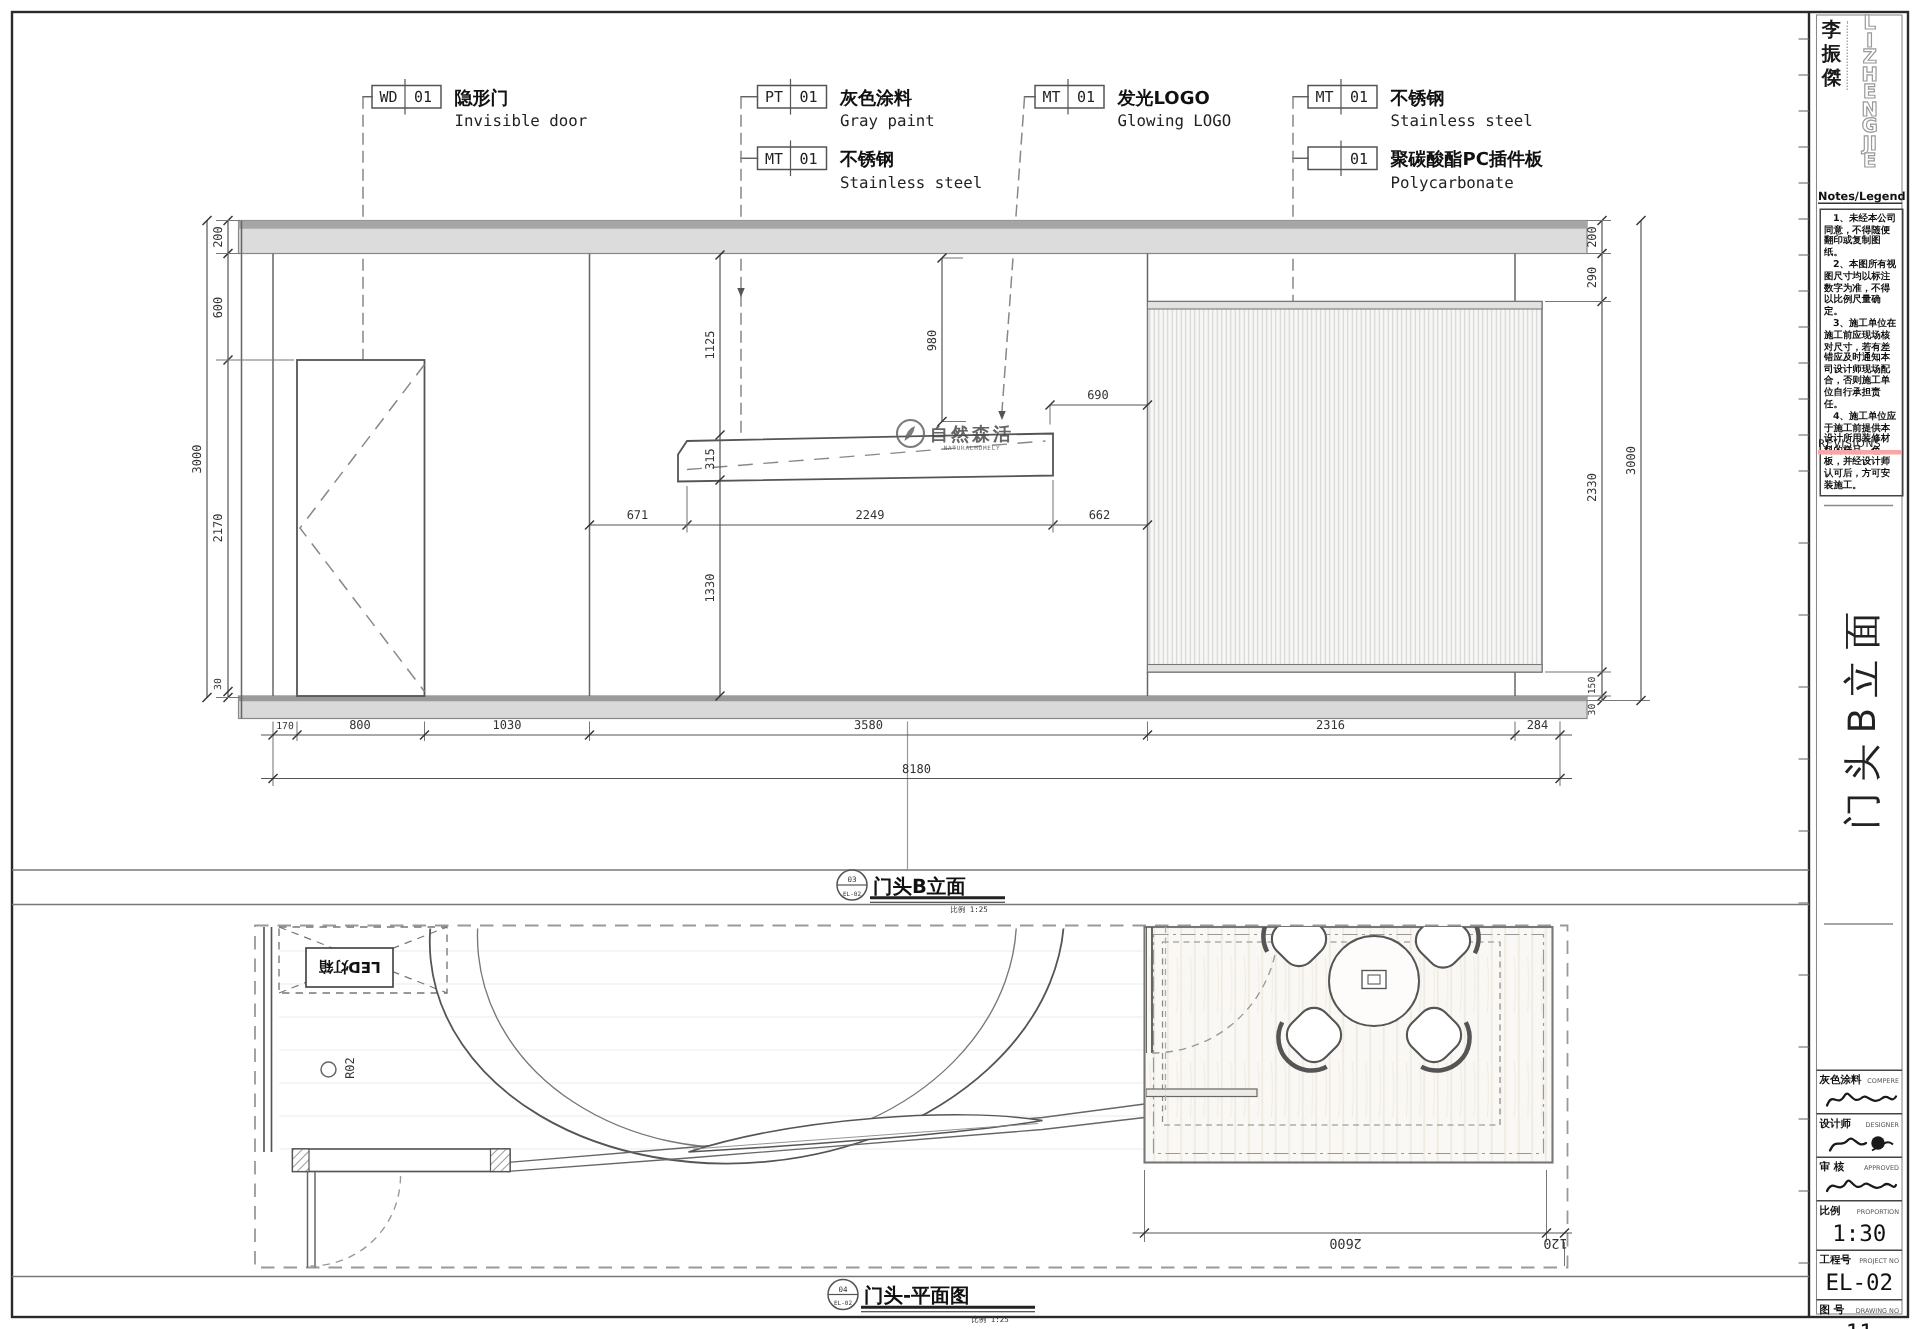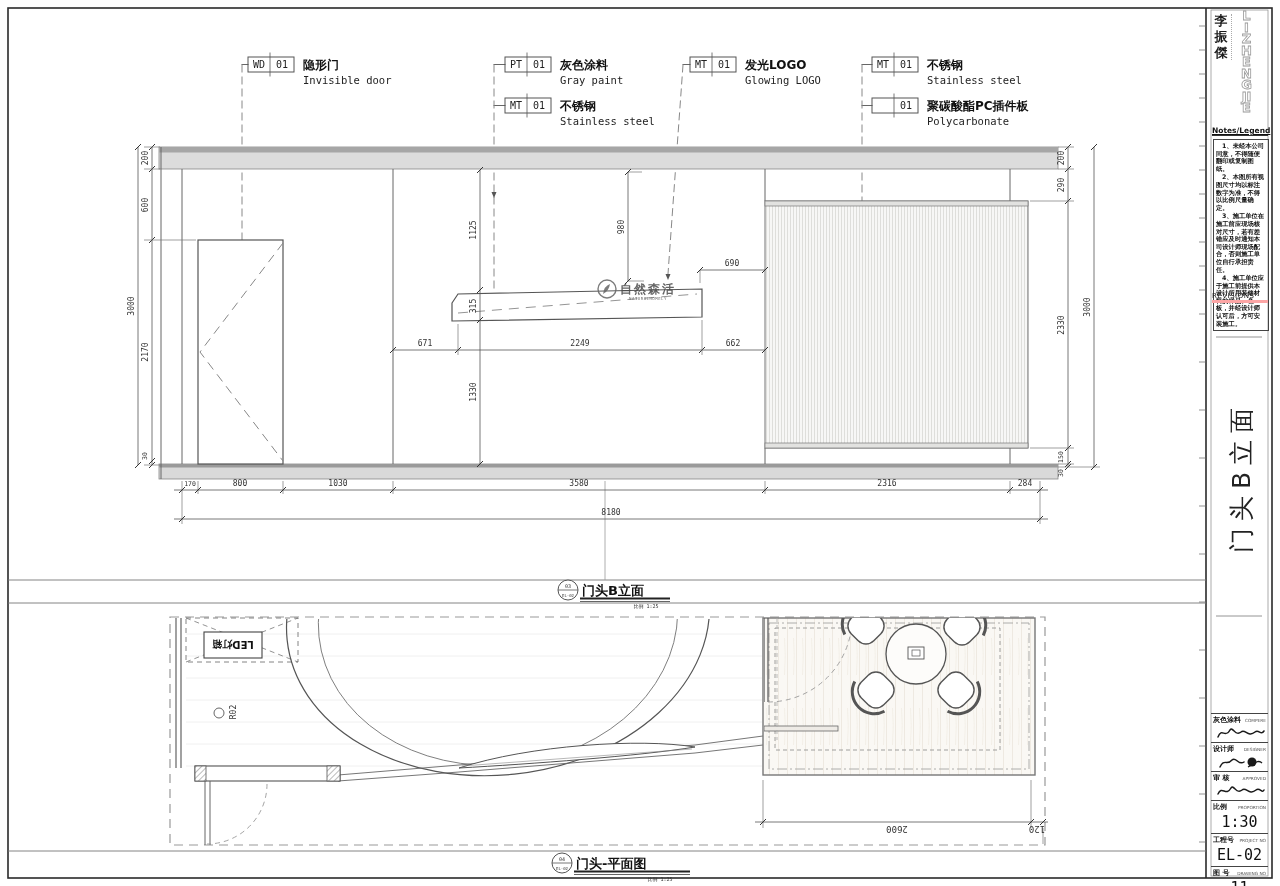--- a/index.html
+++ b/index.html
@@ -15,21 +15,21 @@
   text.cap{font-family:"DejaVu Sans",sans-serif;font-size:13px;font-weight:700;fill:#111;}
   text.capsm{font-size:5px;fill:#333;}
   text.wmzh{font-family:"DejaVu Sans",sans-serif;font-size:12px;font-weight:700;fill:#4a4a4a;letter-spacing:2px;}
   text.wmen{font-size:4px;fill:#555;letter-spacing:.5px;}
   
   .sidebar-el{position:absolute;}
   .brand-zh{width:14px;font-size:13px;font-weight:700;color:#1a1a1a;line-height:16px;
             word-break:break-all;text-align:center;}
   .brand-en{width:13px;font-size:13px;font-weight:700;line-height:11.5px;word-break:break-all;
             text-align:center;color:#fff;-webkit-text-stroke:0.8px #9a9a9a;}
-  .notes-title{font-size:7.5px;font-weight:700;color:#111;border-bottom:1px solid #333;width:56px;text-decoration:underline;}
+  .notes-title{font-size:7.5px;font-weight:700;color:#111;border-bottom:1px solid #333;width:56px;}
   .notes-box{width:50px;border:1px solid #444;padding:2px 2px;font-size:6.3px;line-height:7.6px;
              color:#111;font-weight:600;}
   .notes-box p{margin:0 0 1px 0;text-indent:6px;}
   .revisions{font-size:7px;color:#222;border-bottom:3px solid #fca5a5;width:56px;letter-spacing:.5px;}
   .side-title{font-size:25px;letter-spacing:7px;color:#222;font-weight:500;white-space:nowrap;
               transform:rotate(-90deg);transform-origin:center;}
   .tb-rows{width:57px;border-top:1px solid #444;}
   .tb-row{border-bottom:1px solid #444;}
   .tb-lbl{display:flex;justify-content:space-between;align-items:baseline;padding:1px 2px 0 2px;}
   .tb-lbl .l{font-size:7px;font-weight:700;color:#111;white-space:nowrap;}

